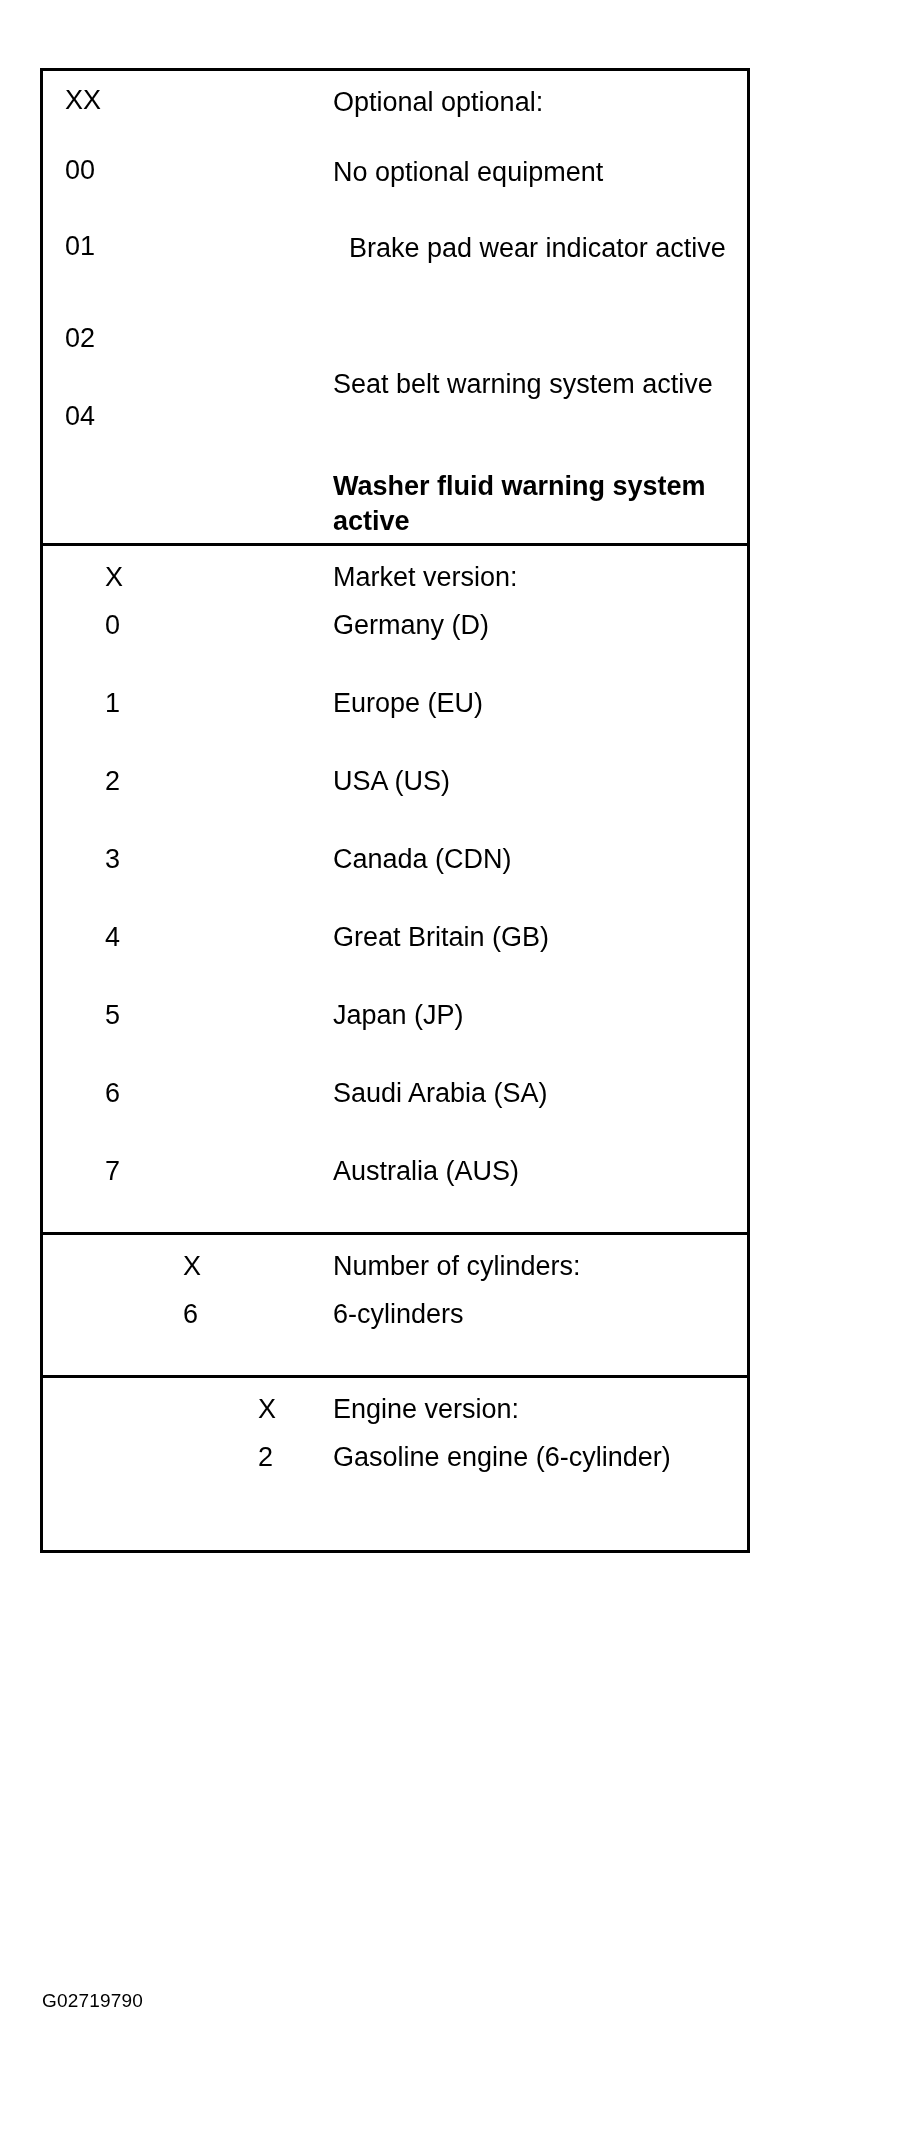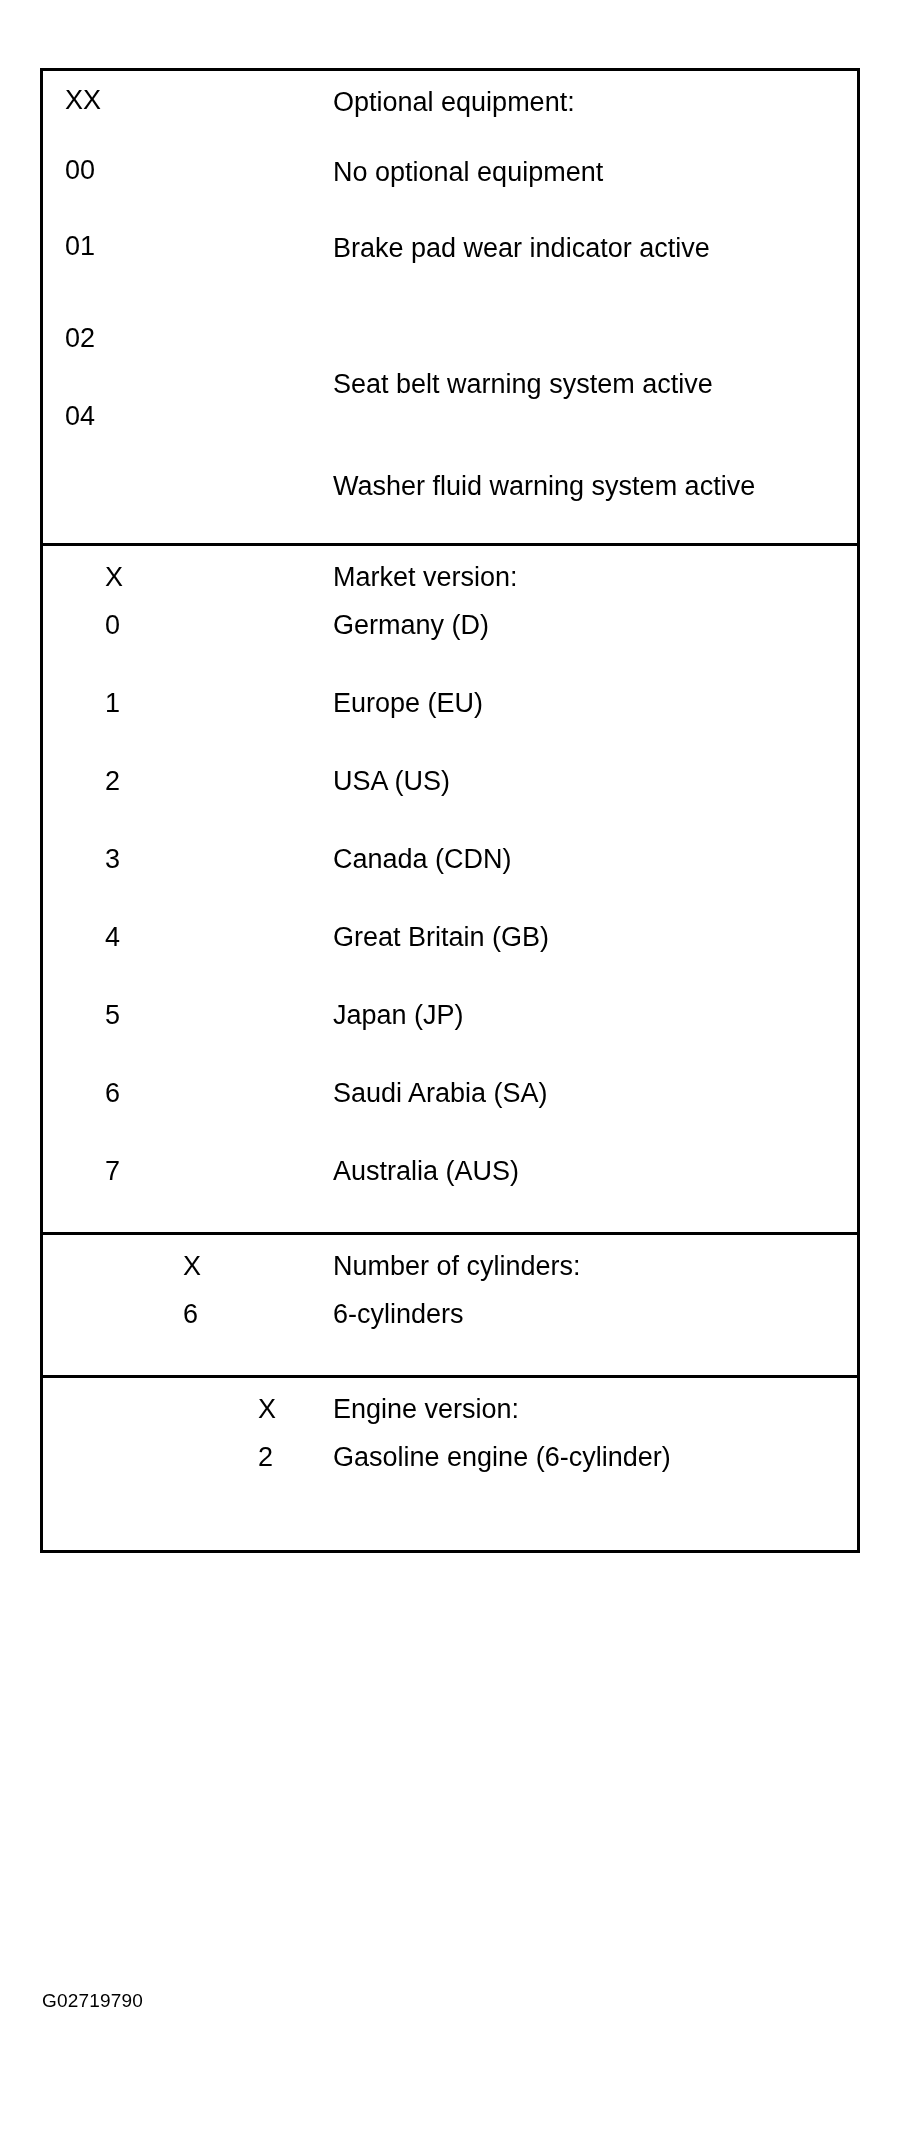--- a/index.html
+++ b/index.html
@@ -27,21 +27,21 @@
   .table-wrap {
     position: absolute;
     left: 40px;
     top: 68px;
     width: 868px;
   }
 
   
   .outer {
     border: 3px solid #000000;
-    width: 820px;
+    width: 710px;
     box-sizing: border-box;
   }
 
   .section {
     border-bottom: 3px solid #000000;
   }
   .section.last {
     border-bottom: none;
   }
 
@@ -111,33 +111,33 @@
 <body>
 
 <div class="page">
 
   <div class="table-wrap">
     <div class="outer">
 
       <div class="section">
         <div class="sec1">
           <span class="c" style="top:14px;">XX</span>
-          <span class="d" style="top:14px;">Optional equipment:</span>
+          <span class="d" style="top:14px;">Optional optional:</span>
 
           <span class="c" style="top:84px;">00</span>
           <span class="d" style="top:84px;">No optional equipment</span>
 
           <span class="c" style="top:160px;">01</span>
-          <span class="d" style="top:160px;">Brake pad wear indicator active</span>
+          <span class="d" style="top:160px;margin-left:16px;">Brake pad wear indicator active</span>
 
           <span class="c" style="top:252px;text-align:center;">02</span>
           <span class="d" style="top:296px;">Seat belt warning system active</span>
 
           <span class="c" style="top:330px;">04</span>
-          <span class="d" style="top:398px;">Washer fluid warning system active</span>
+          <span class="d" style="top:398px;font-weight:bold;">Washer fluid warning system active</span>
         </div>
       </div>
 
       <div class="section sec-rows">
         <div class="row first">
           <div class="code-cell indent-1 pad-top-sm">X</div>
           <div class="desc-cell pad-top-sm">Market version:</div>
         </div>
         <div class="row">
           <div class="code-cell indent-1">0</div>

